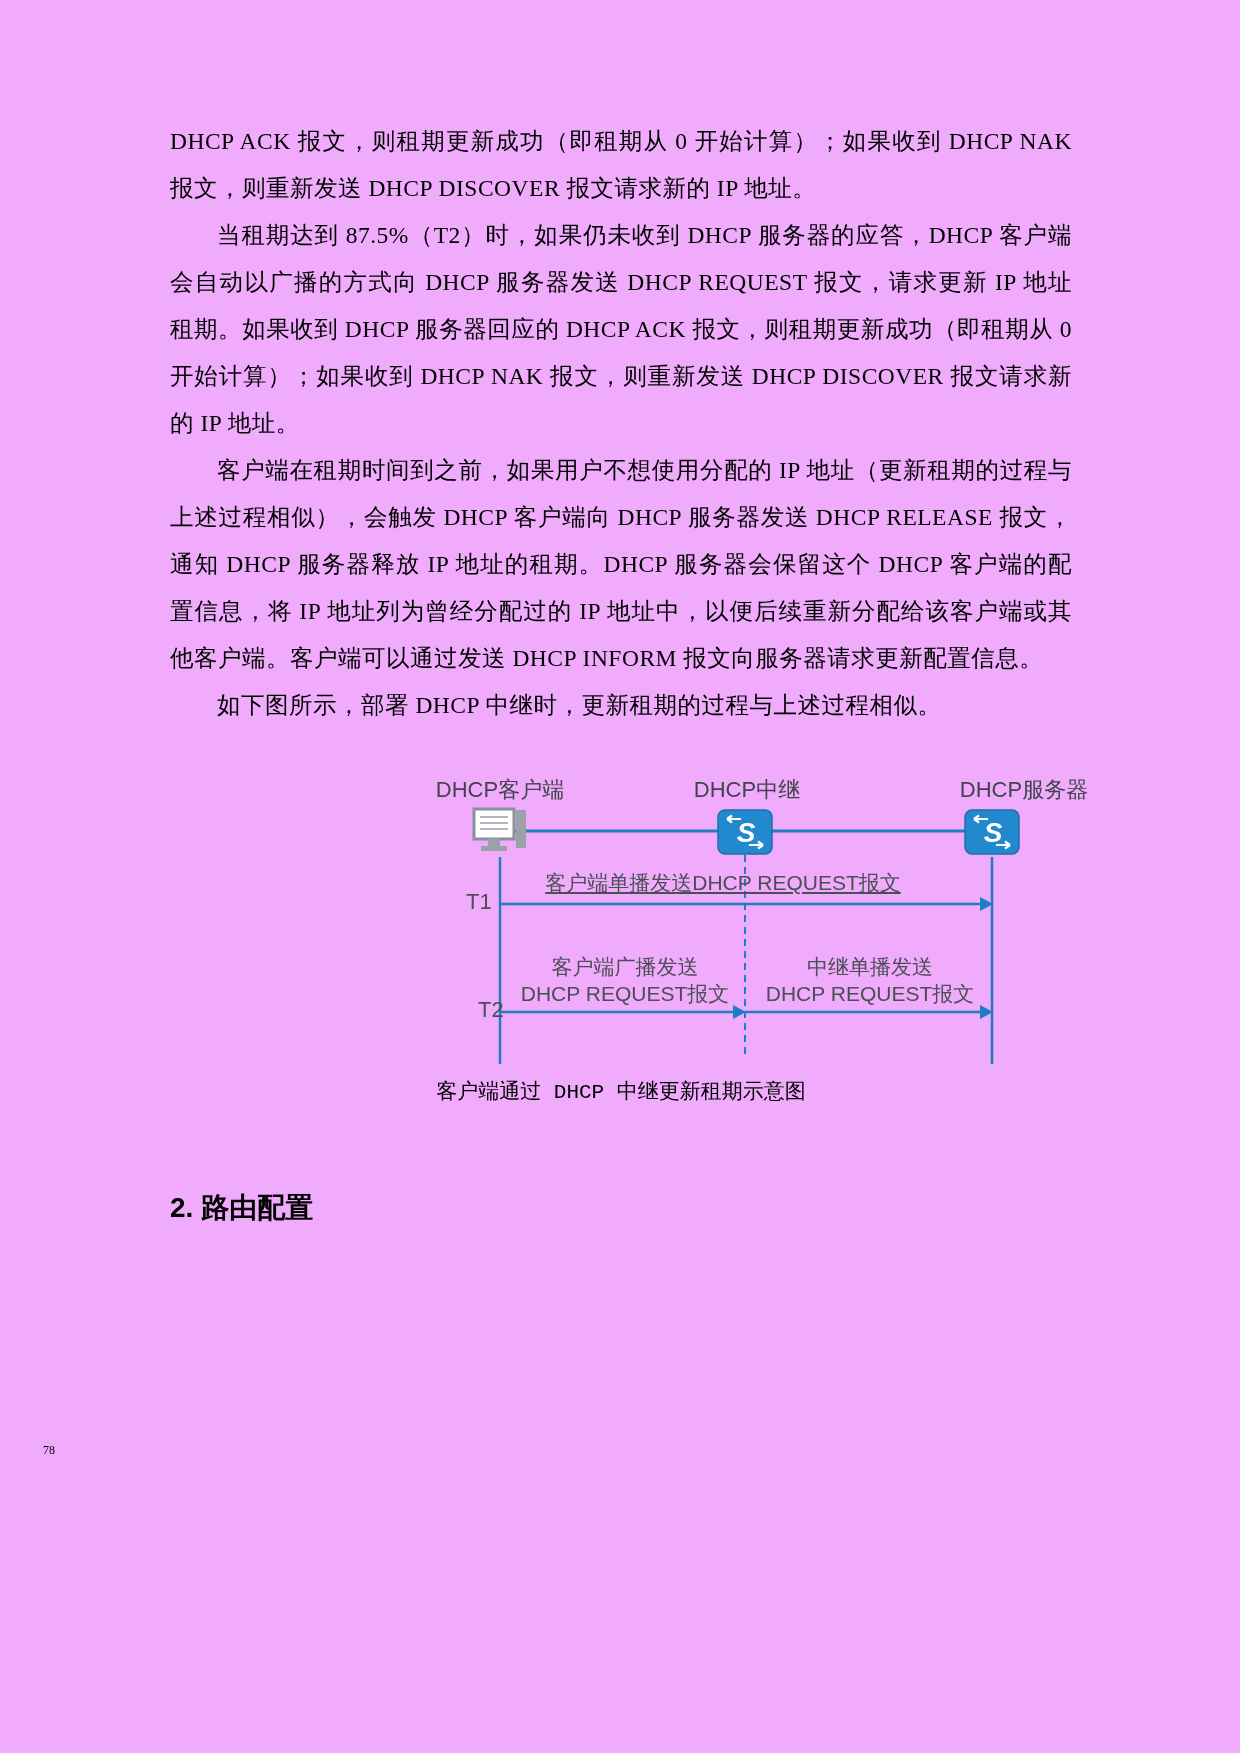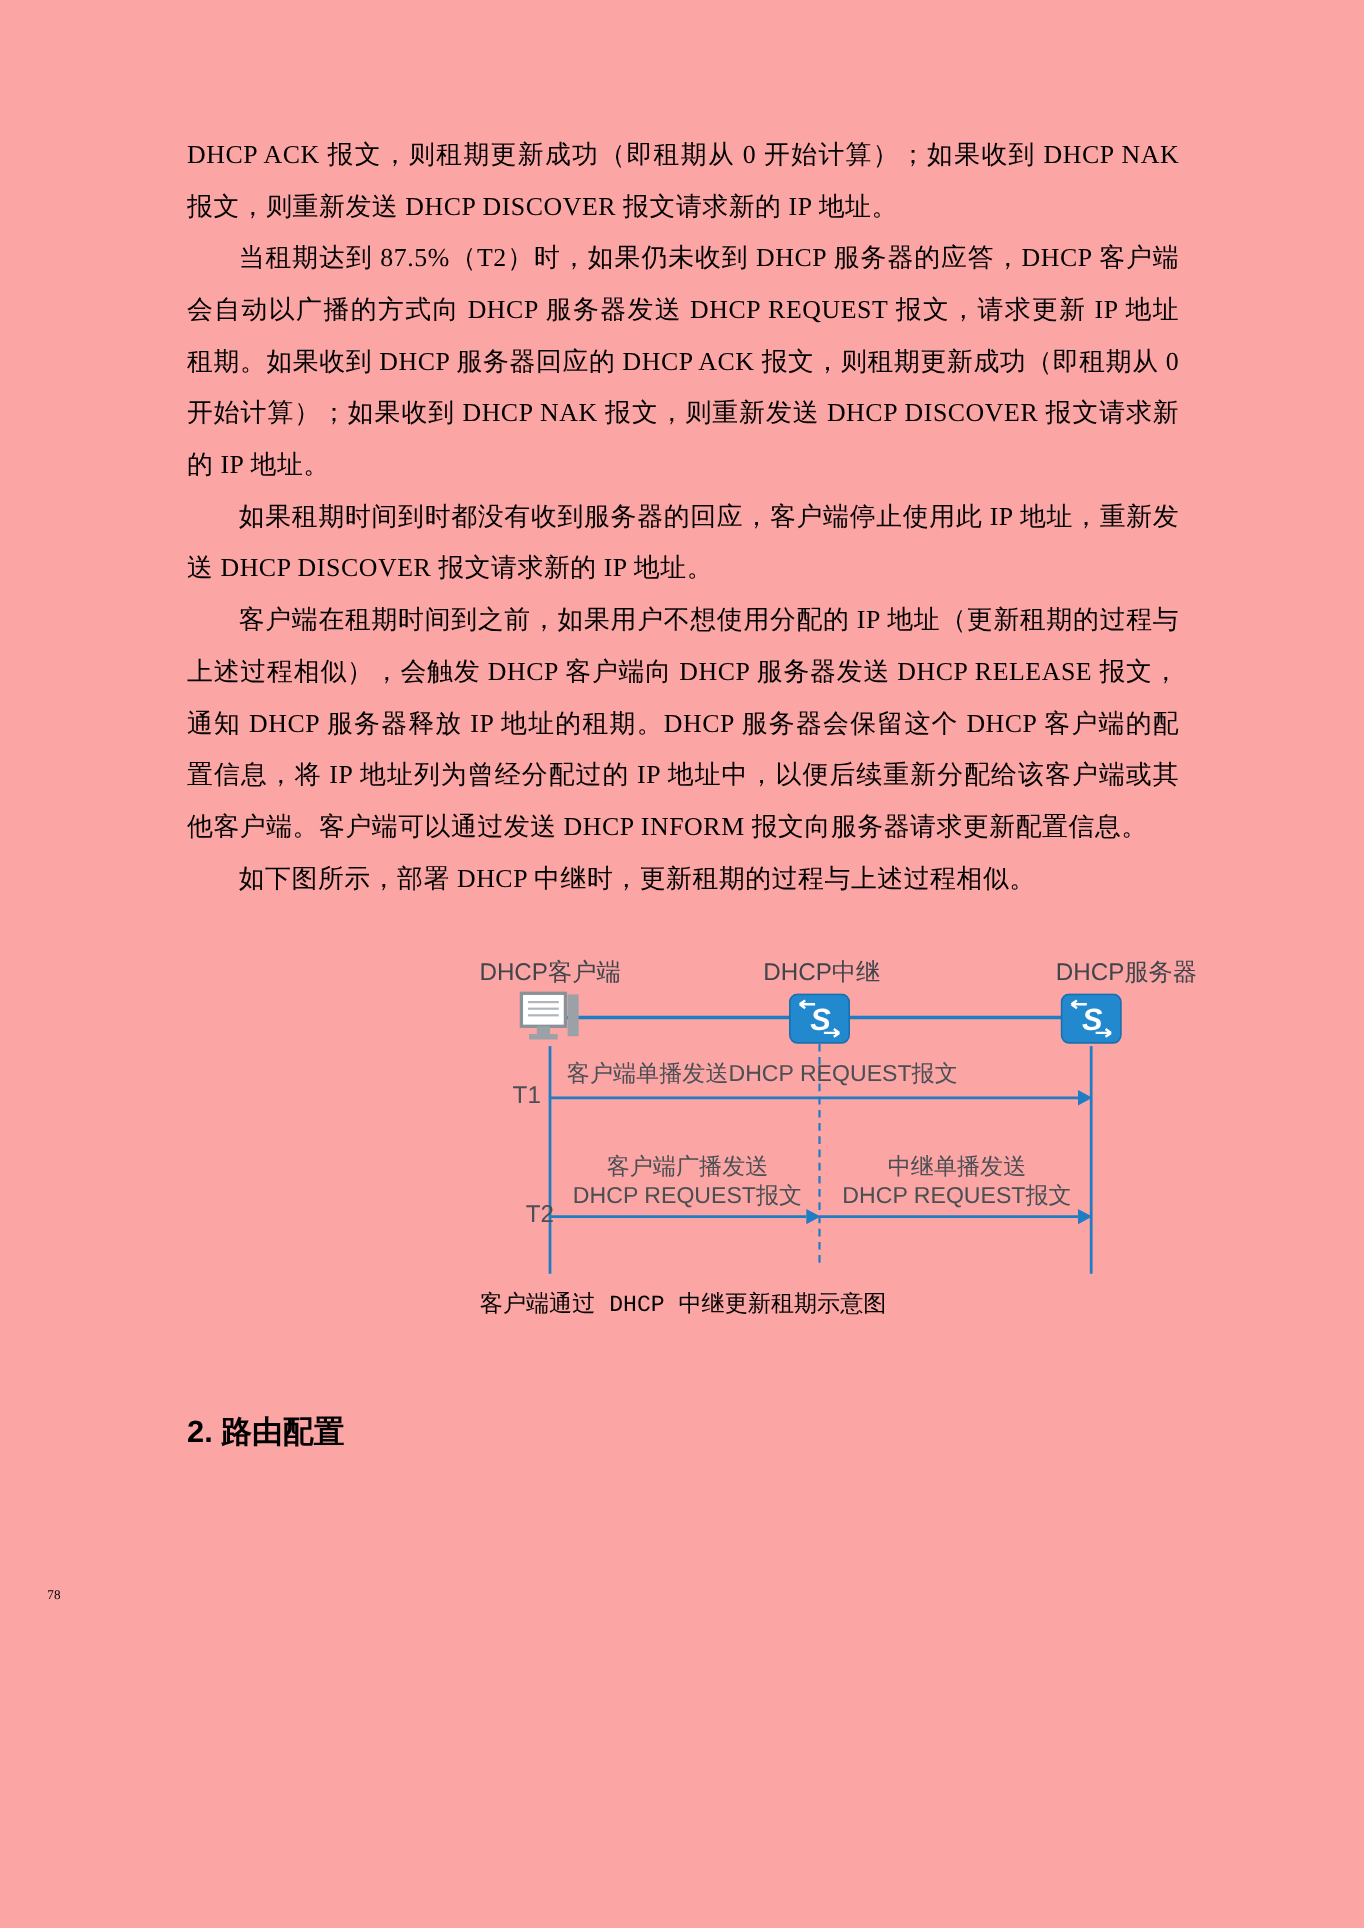--- a/index.html
+++ b/index.html
@@ -1,21 +1,21 @@
 <!DOCTYPE html>
 <html><head>
 <meta charset="utf-8">
 <style>
   * { margin: 0; padding: 0; box-sizing: border-box; }
   html, body { background: #ffffff; }
   .page {
     position: relative;
     width: 1240px;
     height: 1753px;
-    background: #fca5a5;
+    background: #f0abfc;
     font-family: "Liberation Serif", "DejaVu Serif", serif;
     color: #000000;
     overflow: hidden;
   }
   .content { padding: 118px 168px 0 170px; }
   .para {
     font-size: 23.5px;
     line-height: 47px;
     text-align: justify;
     letter-spacing: 0.5px;
@@ -79,21 +79,20 @@
     margin-left: 43px;
   }
 </style>
 </head>
 <body>
 
 <div class="page">
   <div class="content">
     <p class="para">DHCP ACK 报文，则租期更新成功（即租期从 0 开始计算）；如果收到 DHCP NAK 报文，则重新发送 DHCP DISCOVER 报文请求新的 IP 地址。</p>
     <p class="para indent">当租期达到 87.5%（T2）时，如果仍未收到 DHCP 服务器的应答，DHCP 客户端会自动以广播的方式向 DHCP 服务器发送 DHCP REQUEST 报文，请求更新 IP 地址租期。如果收到 DHCP 服务器回应的 DHCP ACK 报文，则租期更新成功（即租期从 0 开始计算）；如果收到 DHCP NAK 报文，则重新发送 DHCP DISCOVER 报文请求新的 IP 地址。</p>
-    <p class="para indent">如果租期时间到时都没有收到服务器的回应，客户端停止使用此 IP 地址，重新发送 DHCP DISCOVER 报文请求新的 IP 地址。</p>
     <p class="para indent">客户端在租期时间到之前，如果用户不想使用分配的 IP 地址（更新租期的过程与上述过程相似），会触发 DHCP 客户端向 DHCP 服务器发送 DHCP RELEASE 报文，通知 DHCP 服务器释放 IP 地址的租期。DHCP 服务器会保留这个 DHCP 客户端的配置信息，将 IP 地址列为曾经分配过的 IP 地址中，以便后续重新分配给该客户端或其他客户端。客户端可以通过发送 DHCP INFORM 报文向服务器请求更新配置信息。</p>
     <p class="para indent">如下图所示，部署 DHCP 中继时，更新租期的过程与上述过程相似。</p>
 
     <div class="diagram">
       <svg class="diagram-svg" width="1240" height="300" viewBox="0 0 1240 300">
 
         <line x1="340" y1="62" x2="822" y2="62" stroke="#1f7dc4" stroke-width="3"></line>
 
         <line x1="330" y1="88" x2="330" y2="295" stroke="#1f7dc4" stroke-width="2.5"></line>
         <line x1="575" y1="86" x2="575" y2="290" stroke="#1f7dc4" stroke-width="2" stroke-dasharray="7 5"></line>
@@ -139,21 +138,21 @@
           <rect x="1" y="1" width="54" height="44" rx="7" fill="#2289cf" stroke="#1a6fae" stroke-width="1.5"></rect>
           <text x="29" y="33" font-size="28" fill="#ffffff" font-weight="bold" font-style="italic" text-anchor="middle" font-family="Liberation Sans, sans-serif">S</text>
           <path d="M24 10 L10 10 M10 10 L15 6.5 M10 10 L15 13.5" stroke="#ffffff" stroke-width="2.2" fill="none"></path>
           <path d="M32 36 L46 36 M46 36 L41 32.5 M46 36 L41 39.5" stroke="#ffffff" stroke-width="2.2" fill="none"></path>
         </svg>
       </div>
 
       <div class="tlabel" style="left:296px; top:120px;">T1</div>
       <div class="tlabel" style="left:308px; top:228px;">T2</div>
 
-      <div class="dlabel" style="left:523px; top:100px;">客户端单播发送DHCP REQUEST报文</div>
+      <div class="dlabel" style="left:553px; top:100px;text-decoration:underline;">客户端单播发送DHCP REQUEST报文</div>
 
       <div class="dlabel" style="left:455px; top:184px;">
         <div>客户端广播发送</div>
         <div>DHCP REQUEST报文</div>
       </div>
 
       <div class="dlabel" style="left:700px; top:184px;">
         <div>中继单播发送</div>
         <div>DHCP REQUEST报文</div>
       </div>

